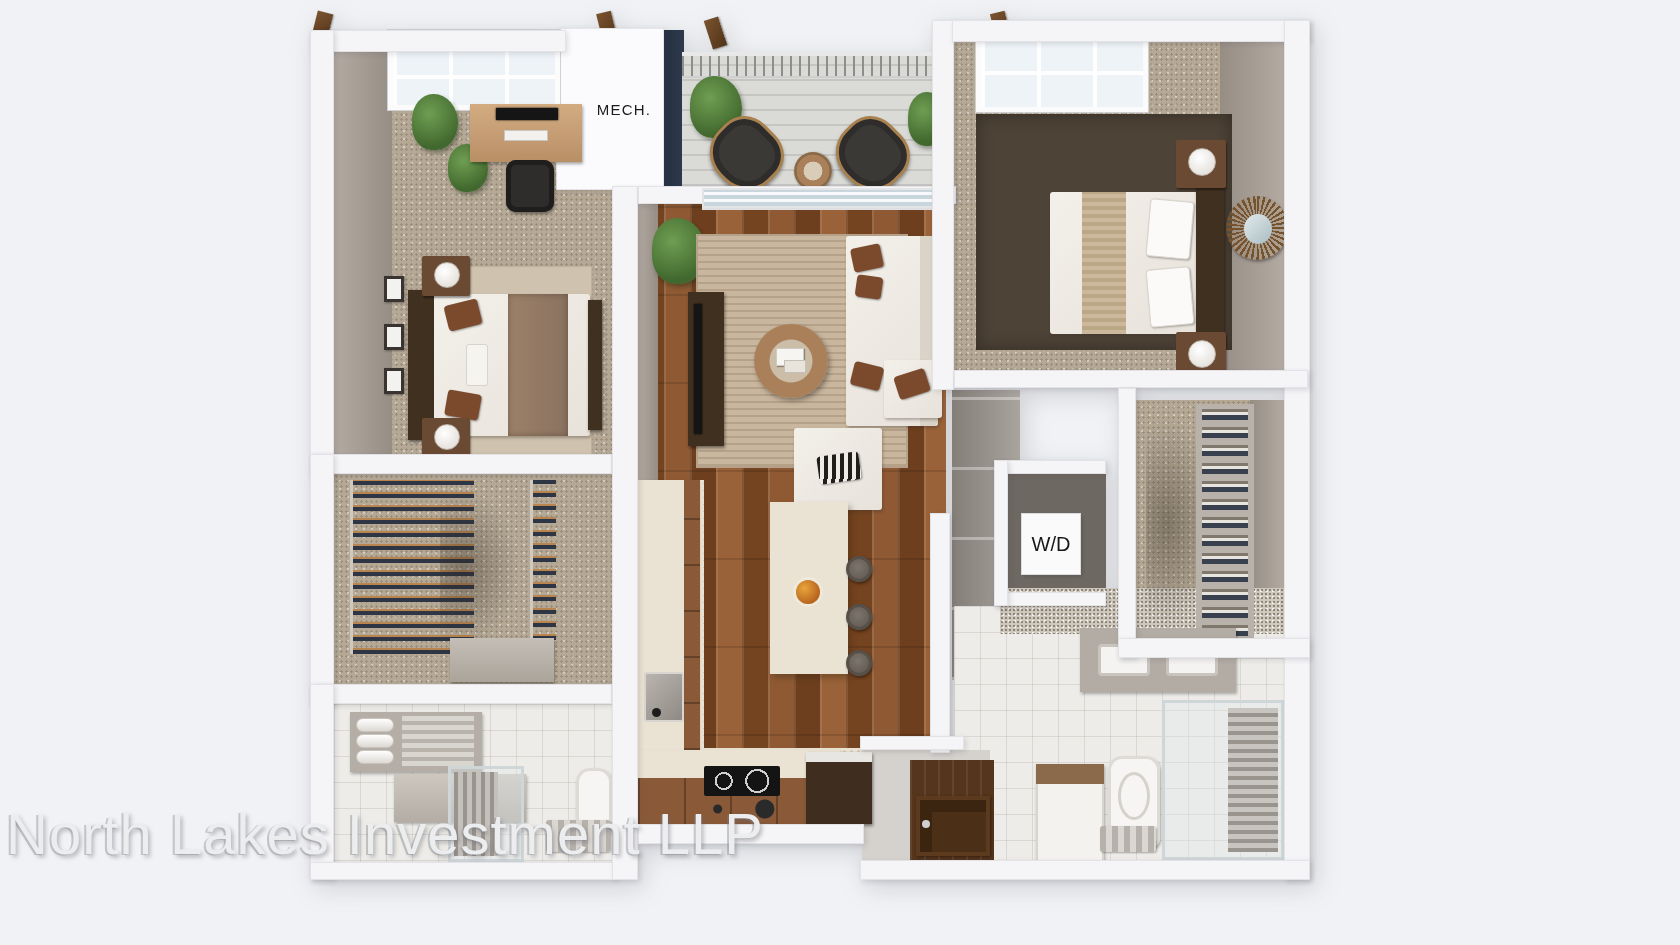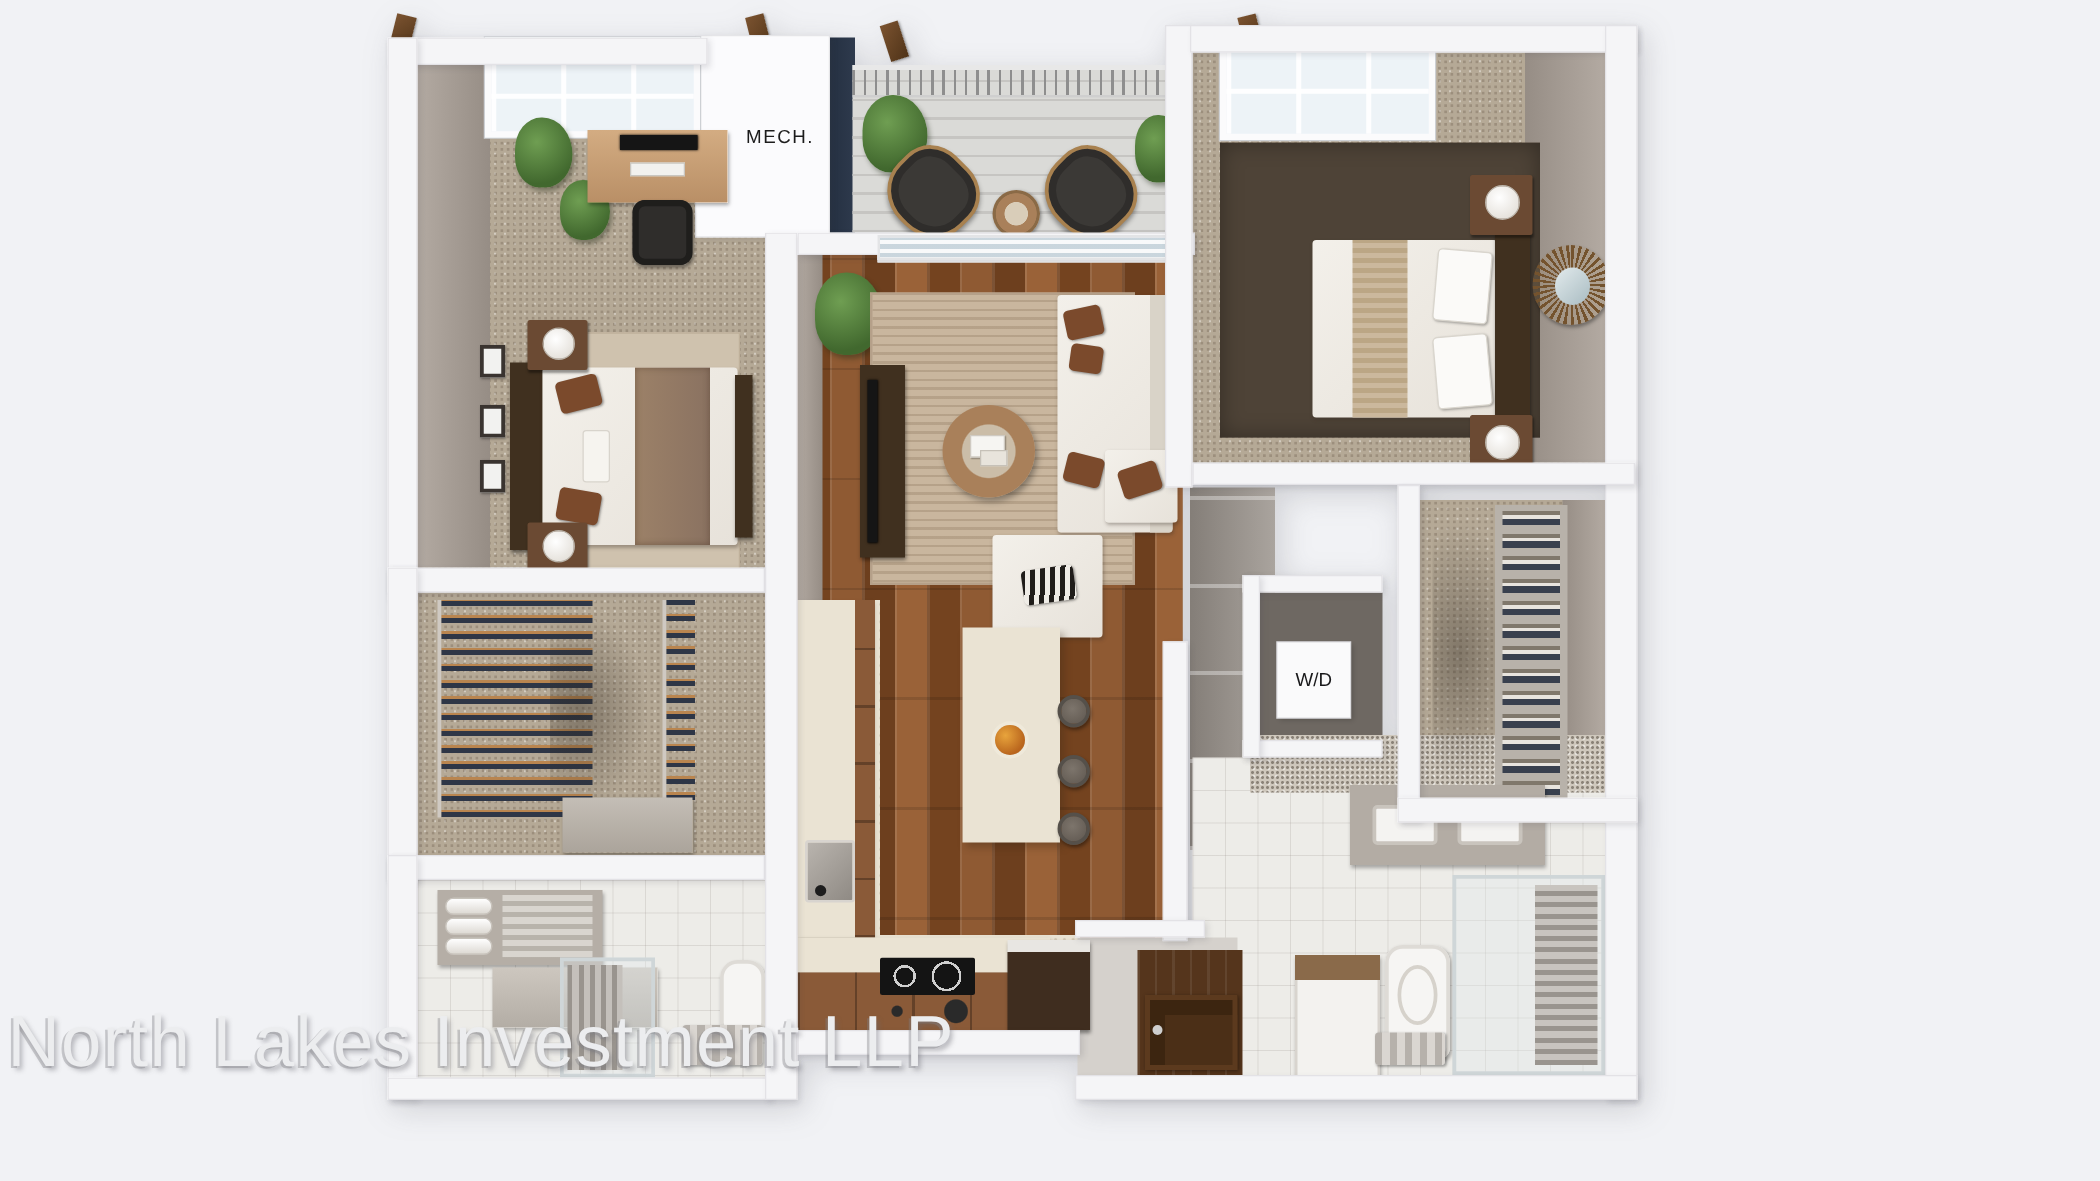--- a/index.html
+++ b/index.html
@@ -78,21 +78,21 @@
     background-image:repeating-linear-gradient(0deg,rgba(255,255,255,.35) 0 3px,transparent 3px 70px),
                      linear-gradient(90deg,rgba(0,0,0,.15),rgba(255,255,255,.15));}
   .matstripe{background-image:repeating-linear-gradient(90deg,#b6b1ab 0 6px,#dad6d1 6px 12px);border-radius:3px;box-shadow:1px 1px 2px rgba(0,0,0,.3);}
   .post{background:linear-gradient(135deg,#7b5330,#4f3318);box-shadow:1px 1px 2px rgba(0,0,0,.35);}
   .shadowblob{background:radial-gradient(ellipse at 30% 50%,rgba(45,38,30,.38),transparent 72%);}
   
   .roomlabel{display:flex;align-items:center;justify-content:center;color:var(--label-text,#1c1c1c);}
   .mech-room{background:#fbfbfd;box-shadow:inset 0 0 0 1px #e5e5e8,2px 2px 5px rgba(70,70,80,.14);}
   .mech-text{font-size:15px;letter-spacing:1.2px;color:#1c1c1c;margin-left:28px;}
   .wd-box{background:#fafafb;box-shadow:0 0 0 1px #dcdcdf,2px 2px 4px rgba(0,0,0,.18);}
-  .wd-text{font-size:15px;color:#18181a;}
+  .wd-text{font-size:20px;color:#18181a;}
   .watermark{
     left:6px;top:800px;font-size:58px;letter-spacing:1px;color:var(--watermark,#ecedef);
     text-shadow:-2px 1px 0 rgba(128,128,134,.38),2px 3px 4px rgba(105,105,112,.45);
     white-space:nowrap;z-index:60;}
   .tv{background:#151515;box-shadow:0 0 2px #000;}
   .cooktop{background:#141414;border-radius:2px;
     background-image:radial-gradient(circle at 26% 50%,transparent 7px,#cfcfcf 7px 9px,transparent 9px),
                      radial-gradient(circle at 70% 50%,transparent 10px,#cfcfcf 10px 12px,transparent 12px);}
   .stainless{background:linear-gradient(180deg,#c6c6c6,#9d9d9d);
     background-image:radial-gradient(circle at 18% 50%,#2a2a2a 4px,transparent 5px),

